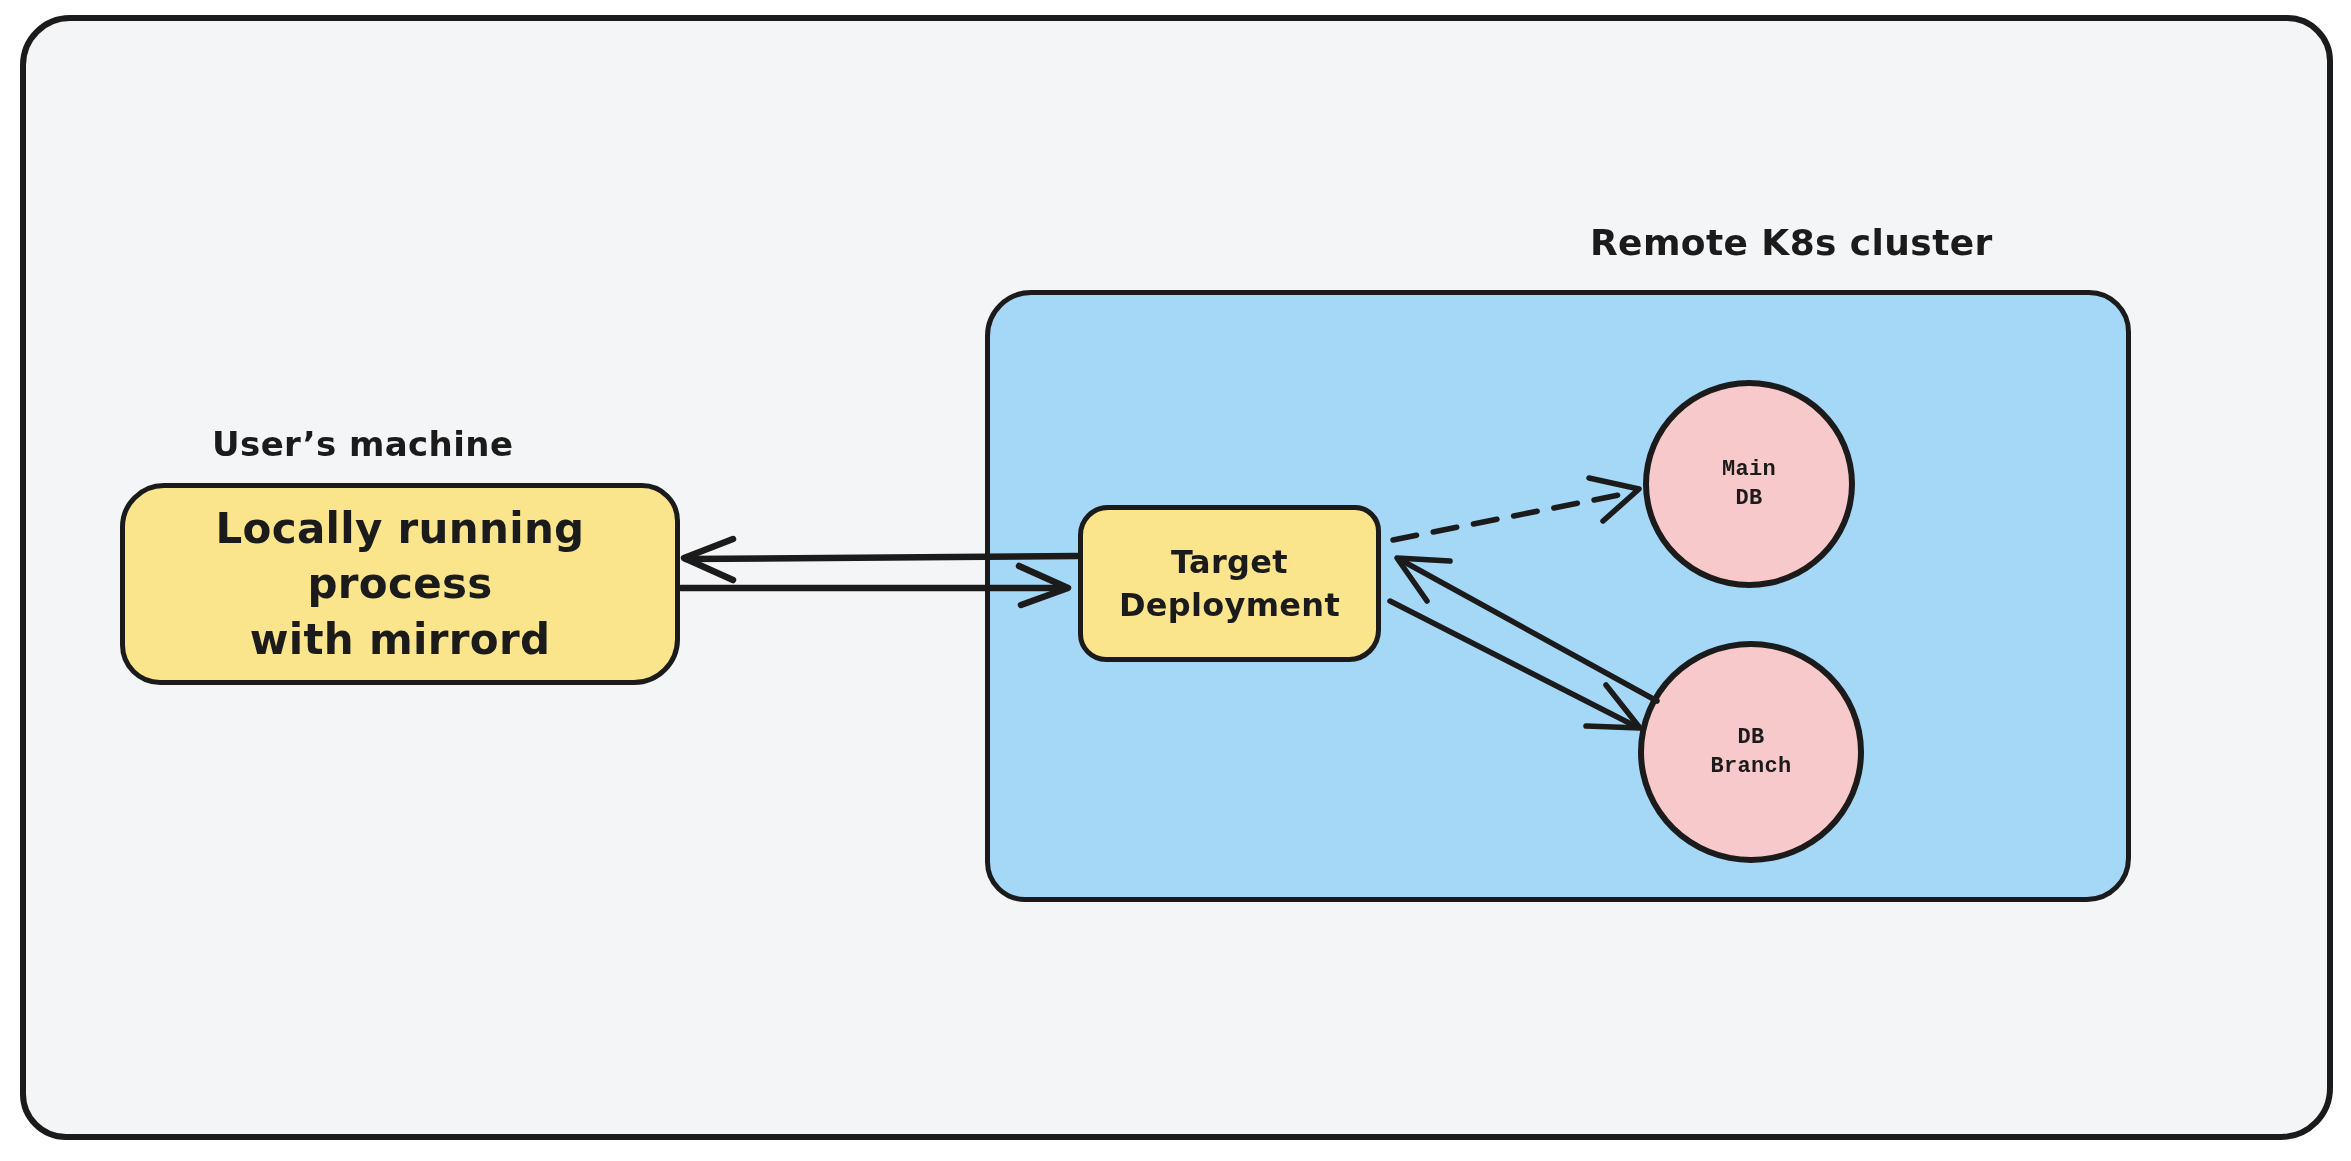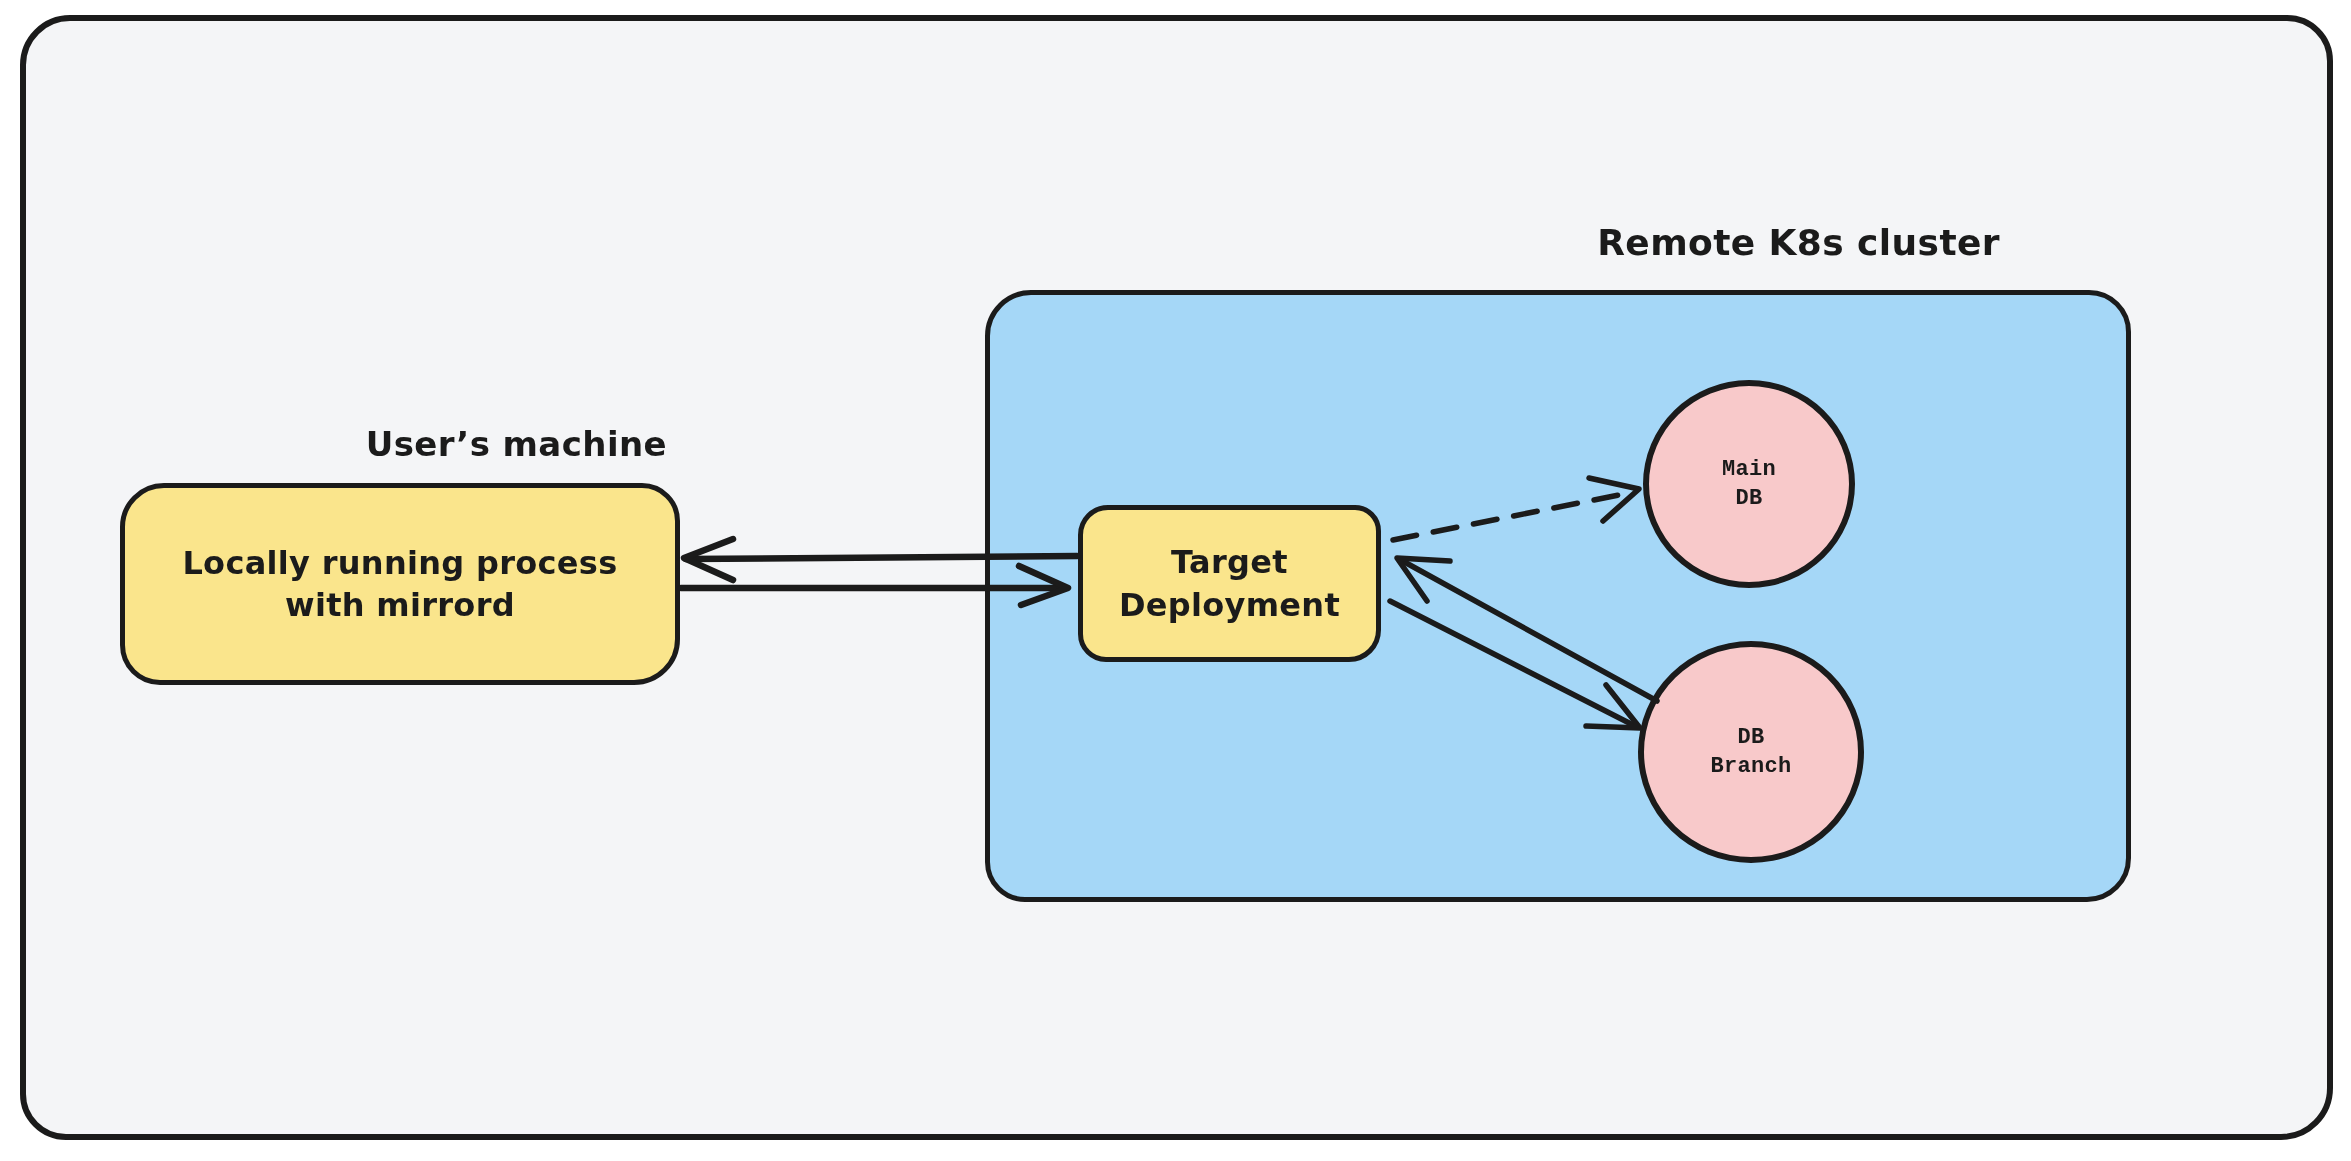--- a/index.html
+++ b/index.html
@@ -25,21 +25,21 @@
     position: absolute; left: 20px; top: 15px;
     width: 2313px; height: 1125px;
     background: var(--frame-bg);
     border: 6px solid var(--ink);
     border-radius: 50px 46px 52px 46px;
   }
 
   
   .float-label {
     position: absolute;
-    text-align: right;
+    text-align: left;
     font-weight: 600;
     letter-spacing: 0.4px;
     white-space: nowrap;
   }
   .users-machine-label { left: 212px; top: 424px; width: 455px; font-size: 34px; }
   .cluster-label       { left: 1590px; top: 222px; width: 410px; font-size: 36px; }
 
   
   .node {
     position: absolute;
@@ -48,21 +48,21 @@
     text-align: center;
     font-weight: 600;
     letter-spacing: 0.3px;
   }
   .node .node-text { white-space: pre-line; line-height: 1.32; }
 
   .local-box {
     left: 120px; top: 483px; width: 560px; height: 202px;
     background: var(--node-yellow);
     border-radius: 44px 38px 46px 40px;
-    font-size: 32px;
+    font-size: 42px;
   }
   .cluster-box {
     left: 985px; top: 290px; width: 1146px; height: 612px;
     background: var(--cluster-blue);
     border-radius: 46px 42px 44px 40px;
   }
   .target-box {
     left: 1078px; top: 505px; width: 303px; height: 157px;
     background: var(--node-yellow);
     border-radius: 30px 26px 32px 28px;

